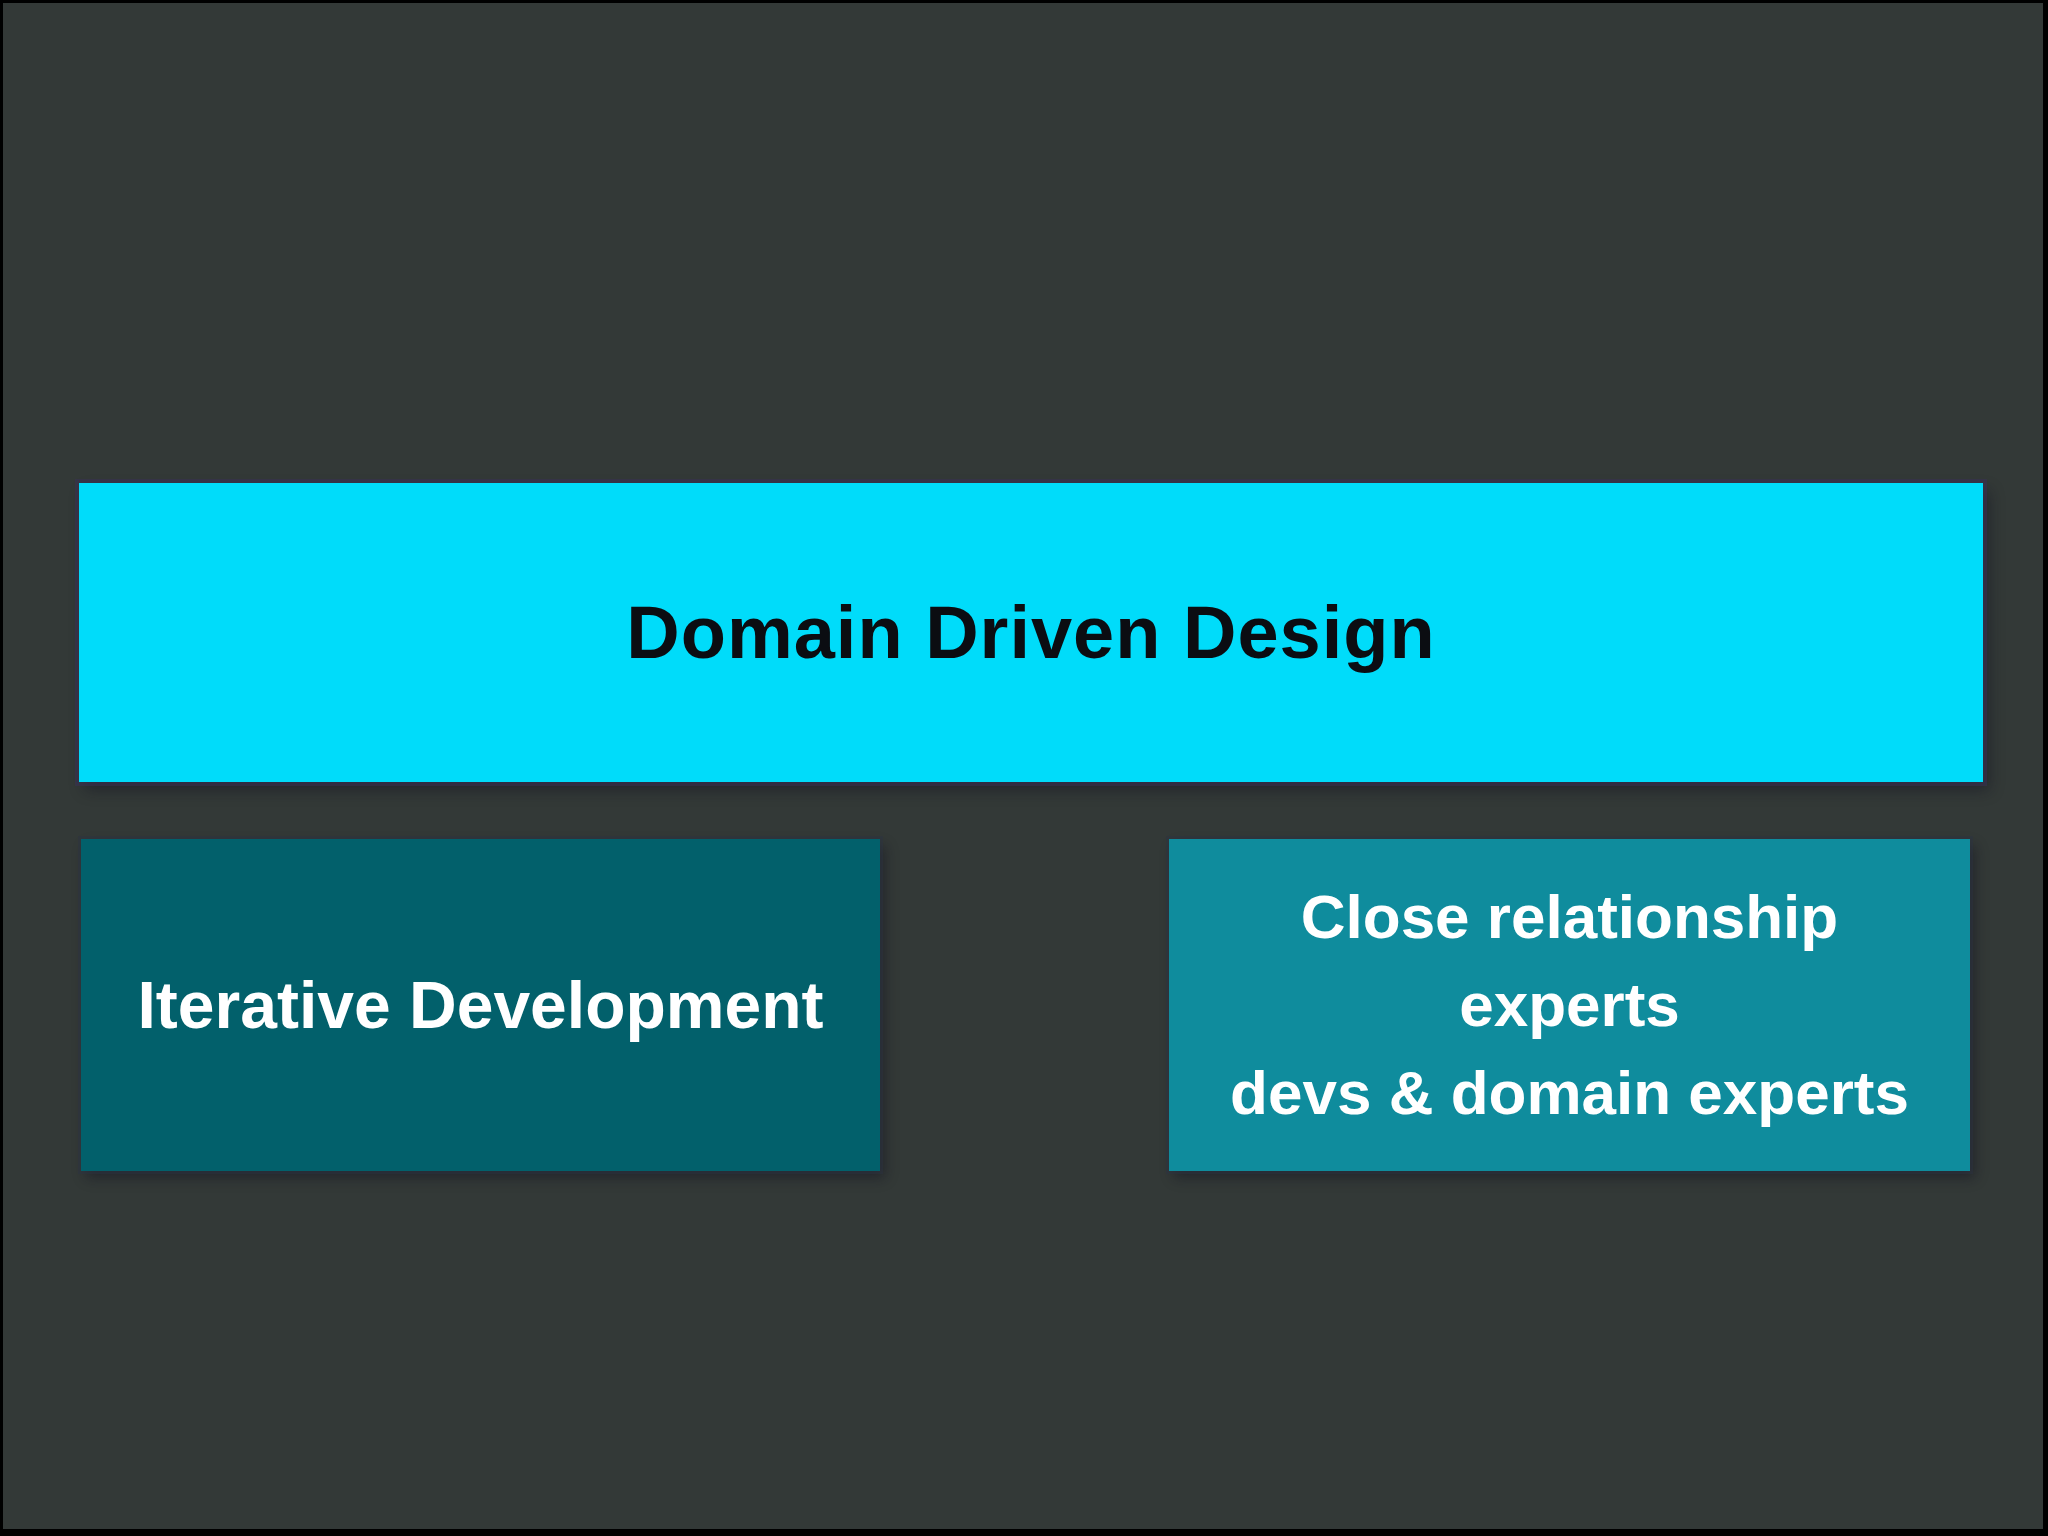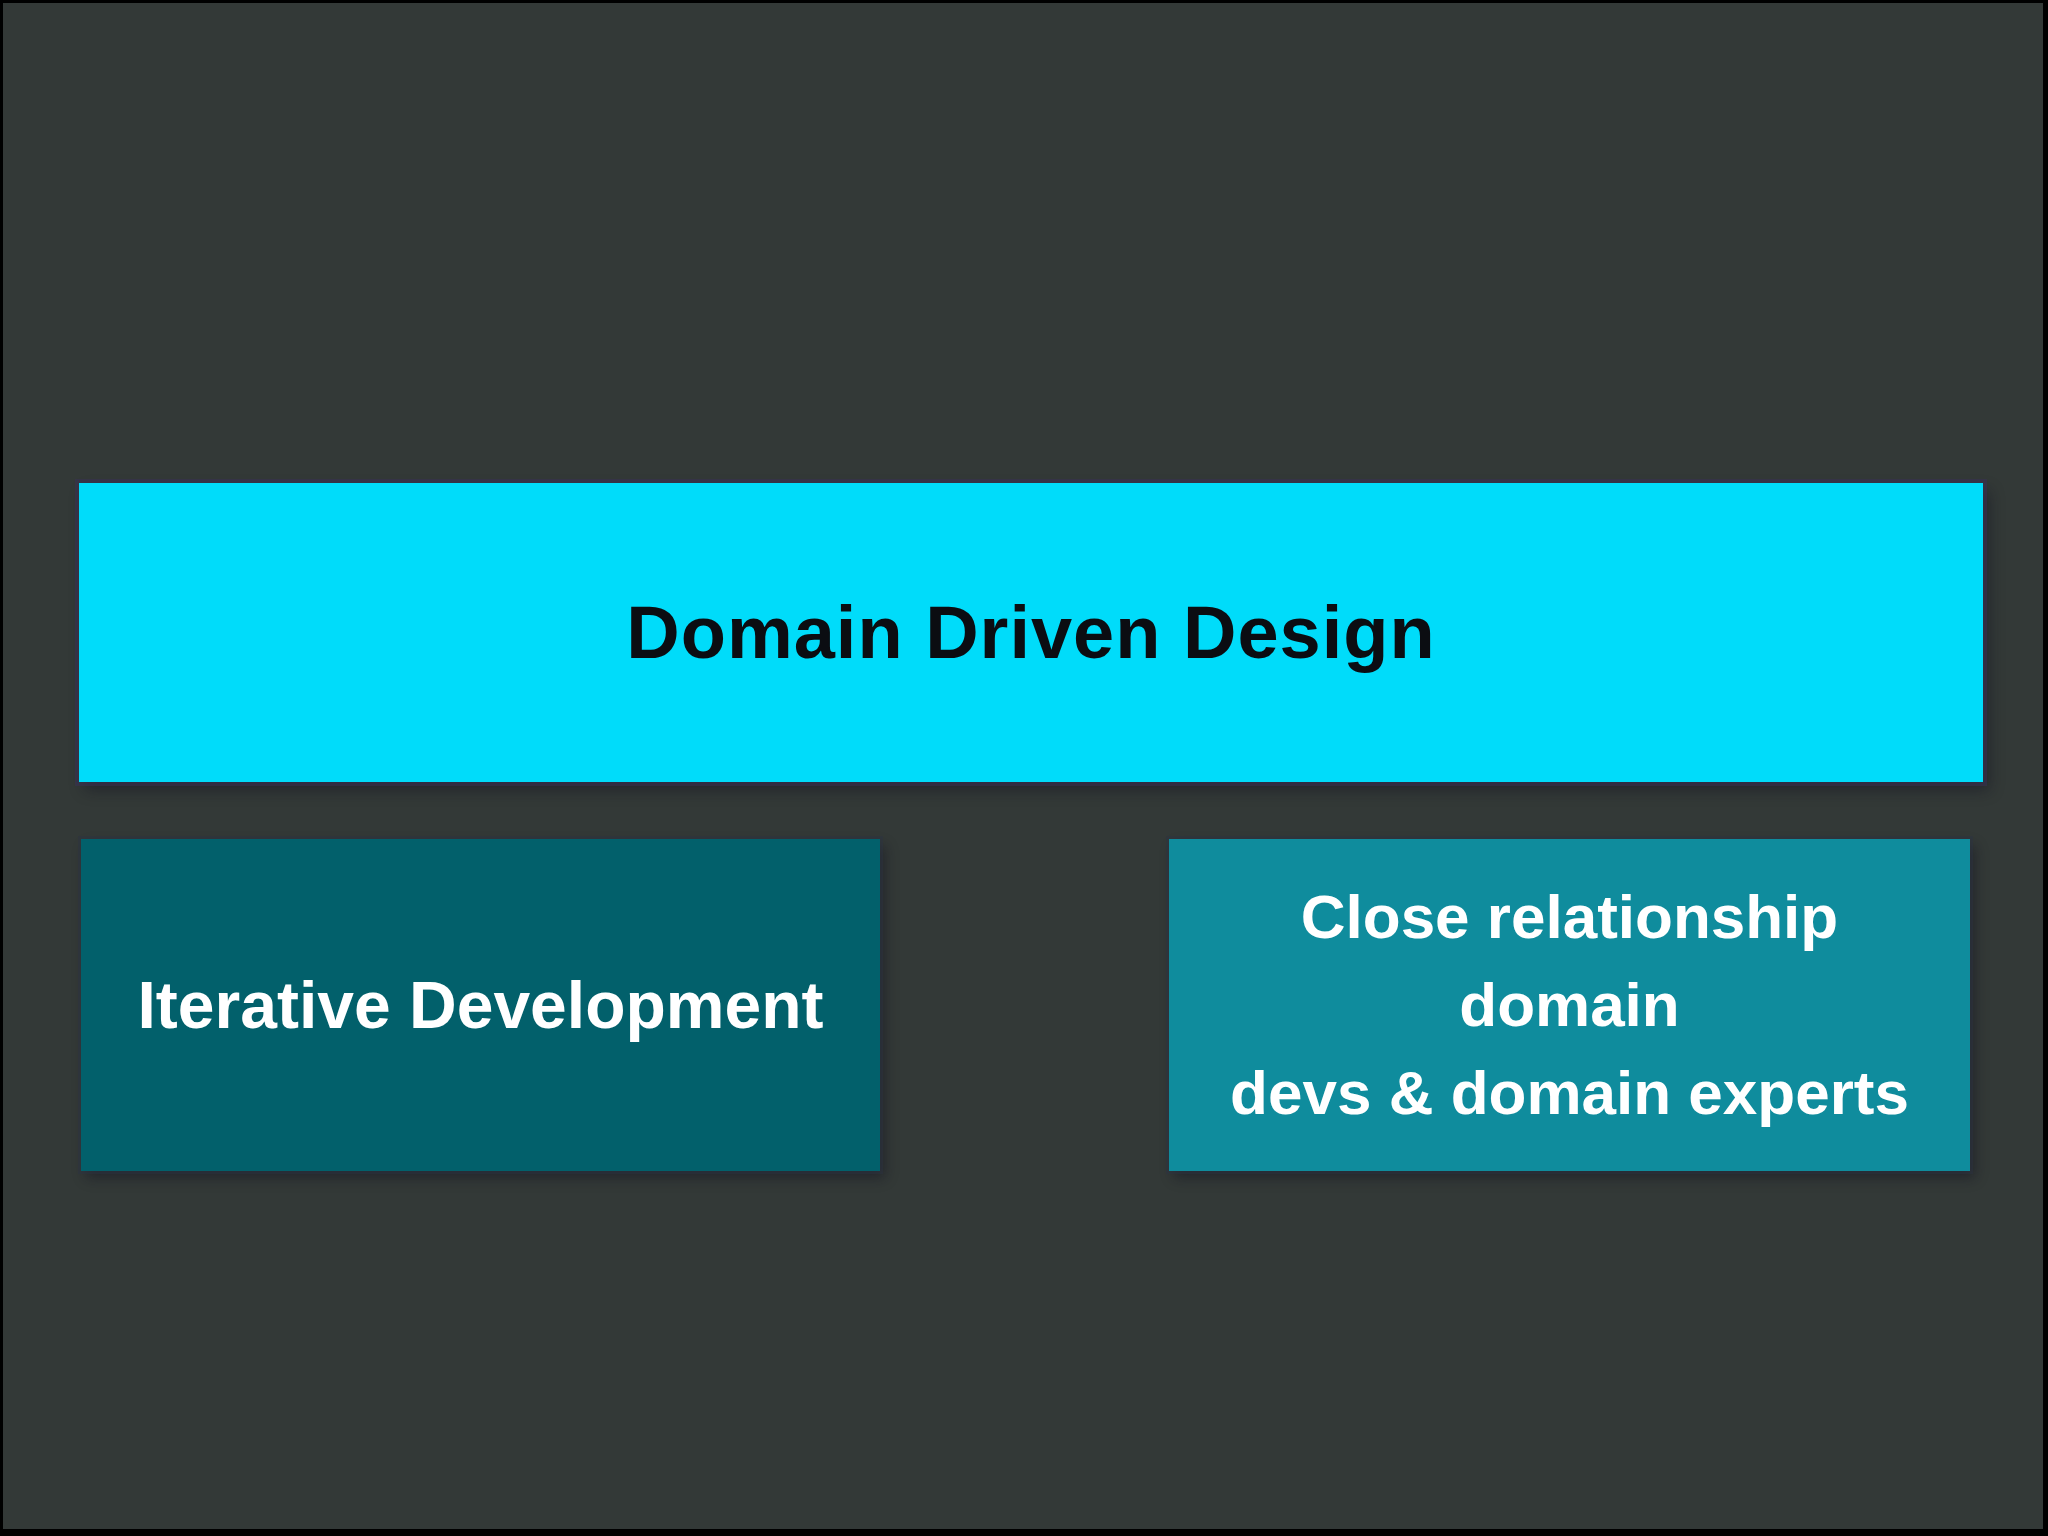--- a/index.html
+++ b/index.html
@@ -79,17 +79,17 @@
   <div class="title-banner">
     <span class="title-text">Domain Driven Design</span>
   </div>
 
   <div class="concept-box left-box">
     <span class="box-label">Iterative Development</span>
   </div>
 
   <div class="concept-box right-box">
     <div class="box-line">Close relationship</div>
-    <div class="box-line">domain</div>
+    <div class="box-line">experts</div>
     <div class="box-line">devs &amp; domain experts</div>
   </div>
 
 </div>
 
 </body></html>

